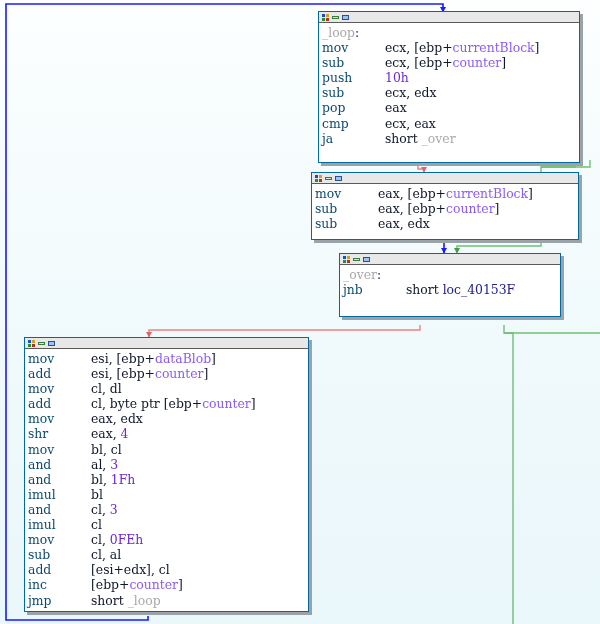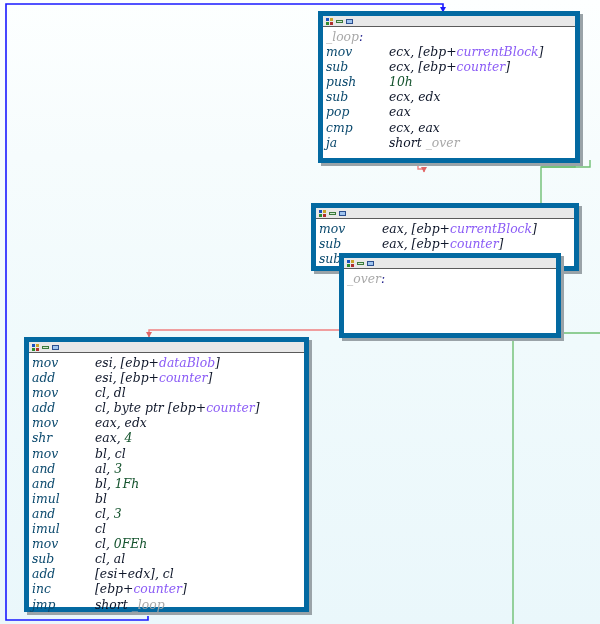--- a/index.html
+++ b/index.html
@@ -7,40 +7,39 @@
     width:600px;height:624px;overflow:hidden;position:relative;
     font-family:"DejaVu Serif", serif;
     background:linear-gradient(to bottom,#fdffff 0%,#f6fcfd 25%,#f0fafc 55%,#eaf7fb 100%);
   }
   #canvas{position:absolute;inset:0;}
   .edges{position:absolute;left:0;top:0;width:600px;height:624px;pointer-events:none;}
 
   
   .node{
     position:absolute;background:#ffffff;
-    border:5px solid #0369a1;
+    border:1px solid #0369a1;
     box-shadow:3px 3px 0 0 #9aa3a8;
     box-sizing:border-box;
-    font-style:italic;
   }
   .node .titlebar{
     height:11px;background:#e8e8e8;border-bottom:1px solid #5a5a5a;
     display:flex;align-items:center;gap:3px;padding:0 3px;box-sizing:border-box;
   }
   .tbicon{width:7px;height:7px;display:block;flex:0 0 auto;}
   .code{
     padding:2px 0 3px 3px;
     font-family:"DejaVu Serif", serif;
     font-size:12.4px;line-height:15.1px;
     white-space:pre;color:#333399;
   }
   .code .ln{display:block;height:15.1px;}
   .mn{color:#0c4a6e;}            
   .op{color:#0f172a;}
-  .num{color:#14532d;}           
+  .num{color:#6d28d9;}           
   .var{color:#8b5cf6;}           
   .lbl{color:#a9a9a9;}           
   .lblc{color:#20208c;}          
   .tgt{color:#a9a9a9;}           
   .loc{color:#20208c;}
   .mnw{display:inline-block;width:63px;}
 </style>
 </head>
 <body>
 
@@ -99,58 +98,58 @@
           <rect x="1" y="3" width="5" height="1" fill="#cfe8cf"></rect>
       </svg>
       <svg class="tbicon" viewBox="0 0 7 7">
         <rect x="0" y="1" width="7" height="5" fill="#2b4f8f"></rect>
           <rect x="1" y="2" width="5" height="3" fill="#9ec3ee"></rect>
       </svg>
     </div>
     <div class="code" id="code-0"><span class="ln"><span class="lbl">_loop</span><span class="lblc">:</span></span><span class="ln"><span class="mn mnw">mov</span><span class="op">ecx, [ebp+</span><span class="var">currentBlock</span><span class="op">]</span></span><span class="ln"><span class="mn mnw">sub</span><span class="op">ecx, [ebp+</span><span class="var">counter</span><span class="op">]</span></span><span class="ln"><span class="mn mnw">push</span><span class="num">10h</span></span><span class="ln"><span class="mn mnw">sub</span><span class="op">ecx, edx</span></span><span class="ln"><span class="mn mnw">pop</span><span class="op">eax</span></span><span class="ln"><span class="mn mnw">cmp</span><span class="op">ecx, eax</span></span><span class="ln"><span class="mn mnw">ja</span><span class="op">short </span><span class="tgt">_over</span></span></div>
   </div>
 
-  <div class="node" style="left:311px;top:172px;width:268px;height:68px;margin-top:31px;">
+  <div class="node" style="left:311px;top:172px;width:268px;height:68px;">
     <div class="titlebar">
       <svg class="tbicon" viewBox="0 0 7 7">
         <rect x="0" y="0" width="3" height="3" fill="#1a4fbf"></rect>
           <rect x="4" y="0" width="3" height="3" fill="#c9a227"></rect>
         <rect x="0" y="4" width="3" height="3" fill="#2e8b2e"></rect>
           <rect x="4" y="4" width="3" height="3" fill="#b03030"></rect>
       </svg>
       <svg class="tbicon" viewBox="0 0 7 7">
         <rect x="0" y="2" width="7" height="3" fill="#3c7a3c"></rect>
           <rect x="1" y="3" width="5" height="1" fill="#cfe8cf"></rect>
       </svg>
       <svg class="tbicon" viewBox="0 0 7 7">
         <rect x="0" y="1" width="7" height="5" fill="#2b4f8f"></rect>
           <rect x="1" y="2" width="5" height="3" fill="#9ec3ee"></rect>
       </svg>
     </div>
     <div class="code" id="code-1"><span class="ln"><span class="mn mnw">mov</span><span class="op">eax, [ebp+</span><span class="var">currentBlock</span><span class="op">]</span></span><span class="ln"><span class="mn mnw">sub</span><span class="op">eax, [ebp+</span><span class="var">counter</span><span class="op">]</span></span><span class="ln"><span class="mn mnw">sub</span><span class="op">eax, edx</span></span></div>
   </div>
 
-  <div class="node" style="left:339px;top:253px;width:222px;height:85px;">
+  <div class="node" style="left:339px;top:253px;width:222px;height:64px;">
     <div class="titlebar">
       <svg class="tbicon" viewBox="0 0 7 7">
         <rect x="0" y="0" width="3" height="3" fill="#1a4fbf"></rect>
           <rect x="4" y="0" width="3" height="3" fill="#c9a227"></rect>
         <rect x="0" y="4" width="3" height="3" fill="#2e8b2e"></rect>
           <rect x="4" y="4" width="3" height="3" fill="#b03030"></rect>
       </svg>
       <svg class="tbicon" viewBox="0 0 7 7">
         <rect x="0" y="2" width="7" height="3" fill="#3c7a3c"></rect>
           <rect x="1" y="3" width="5" height="1" fill="#cfe8cf"></rect>
       </svg>
       <svg class="tbicon" viewBox="0 0 7 7">
         <rect x="0" y="1" width="7" height="5" fill="#2b4f8f"></rect>
           <rect x="1" y="2" width="5" height="3" fill="#9ec3ee"></rect>
       </svg>
     </div>
-    <div class="code" id="code-2"><span class="ln"><span class="lbl">_over</span><span class="lblc">:</span></span></div>
+    <div class="code" id="code-2"><span class="ln"><span class="lbl">_over</span><span class="lblc">:</span></span><span class="ln"><span class="mn mnw">jnb</span><span class="op">short </span><span class="loc">loc_40153F</span></span></div>
   </div>
 
   <div class="node" style="left:24px;top:337px;width:285px;height:275px;">
     <div class="titlebar">
       <svg class="tbicon" viewBox="0 0 7 7">
         <rect x="0" y="0" width="3" height="3" fill="#1a4fbf"></rect>
           <rect x="4" y="0" width="3" height="3" fill="#c9a227"></rect>
         <rect x="0" y="4" width="3" height="3" fill="#2e8b2e"></rect>
           <rect x="4" y="4" width="3" height="3" fill="#b03030"></rect>
       </svg>

